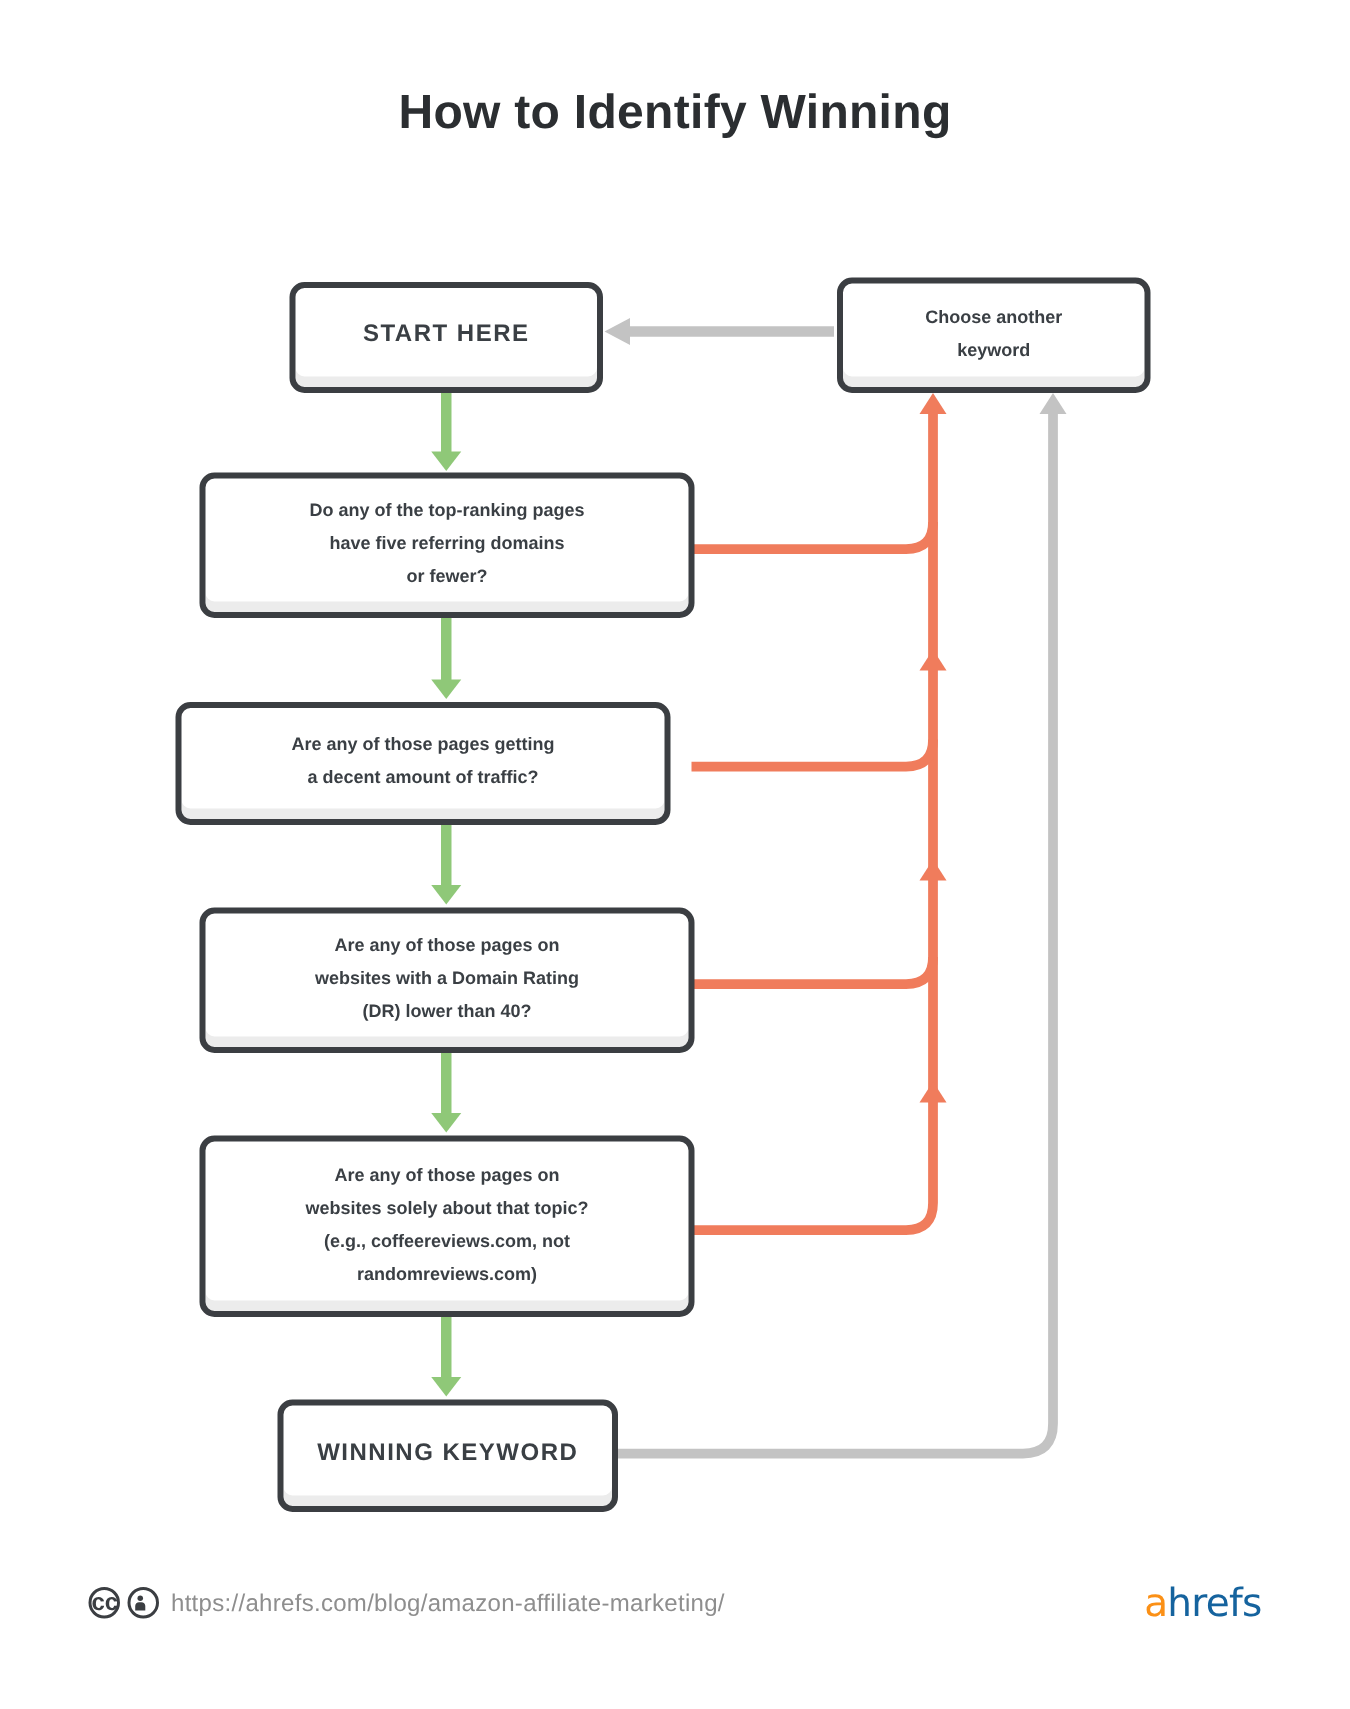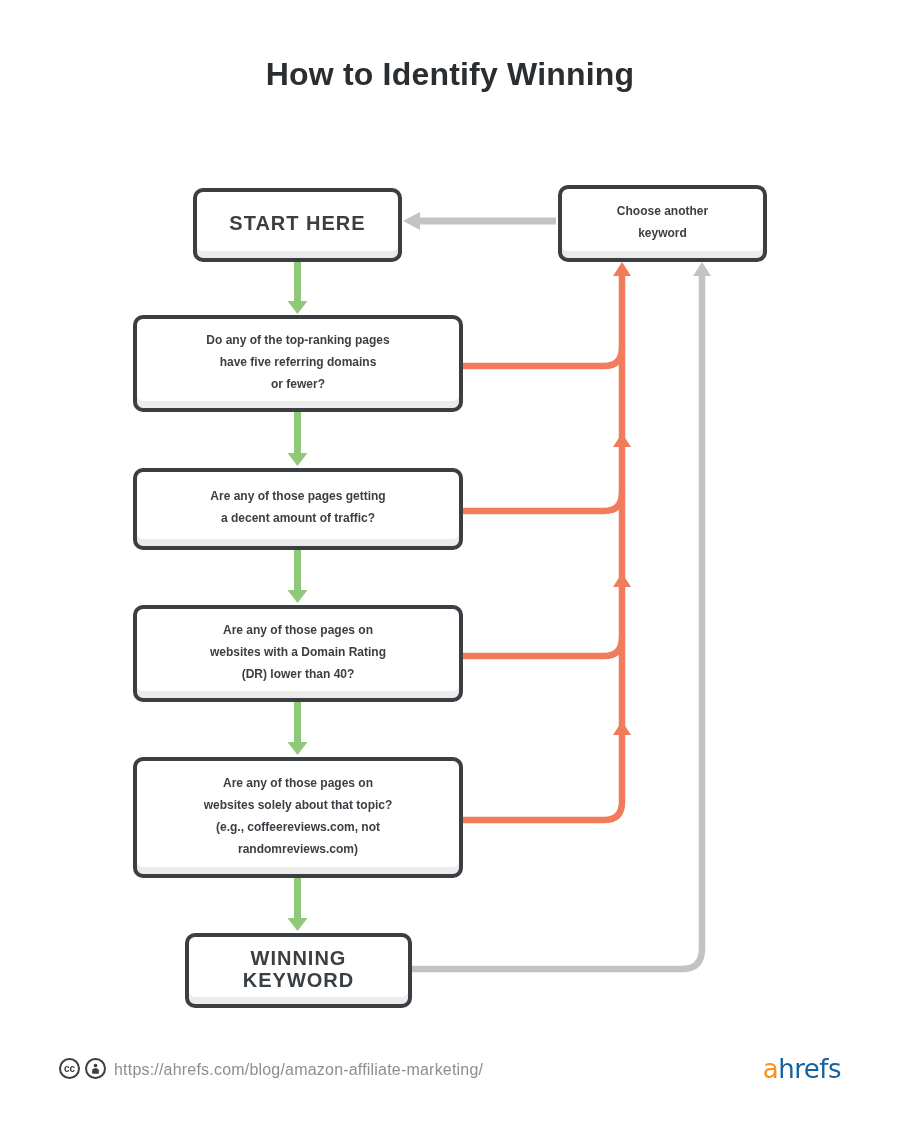--- a/index.html
+++ b/index.html
@@ -20,34 +20,34 @@
   .stroke-gray   { stroke:var(--c-gray,#c3c3c3); }
   .fill-gray     { fill:var(--c-gray,#c3c3c3); }
   .node {
     position:absolute; z-index:2; box-sizing:border-box;
     background:#ffffff; border:4px solid var(--c-border,#3b3e42);
     border-radius:10px; box-shadow: inset 0 -7px 0 0 #ececec;
     display:flex; align-items:center; justify-content:center;
     text-align:center; color:var(--c-text,#3a3f44);
   }
   .node-label { white-space:pre-line; font-weight:bold; font-size:12px; line-height:22px; padding:0 10px 4px 10px; }
-  .node-label.caps { font-size:20px; letter-spacing:1px; }
+  .node-label.caps { font-size:16px; letter-spacing:1px; }
   .n-start   { left:193px; top:188px; width:209px; height:74px; }
   .n-choose  { left:558px; top:185px; width:209px; height:77px; }
   .n-q1      { left:133px; top:315px; width:330px; height:97px; }
-  .n-q2      { left:133px; top:468px; width:330px; height:82px; }
+  .n-q2      { left:117px; top:468px; width:330px; height:82px; }
   .n-q3      { left:133px; top:605px; width:330px; height:97px; }
   .n-q4      { left:133px; top:757px; width:330px; height:121px; }
   .n-winning { left:185px; top:933px; width:227px; height:75px; }
   .footer { position:absolute; left:0; top:1048px; width:900px; height:44px; z-index:2; }
   .cc-badge {
     position:absolute; top:10px; width:21px; height:21px; border-radius:50%;
     border:2px solid var(--c-border,#3b3e42); box-sizing:border-box;
-    display:flex; align-items:center; justify-content:center;
-    color:var(--c-border,#3b3e42); font-weight:bold; font-size:10px;
+    display:flex; align-items:center; justify-content:flex-start;
+    color:var(--c-border,#3b3e42); font-weight:bold; font-size:16px;
   }
   .cc-1 { left:59px; }
   .cc-2 { left:85px; }
   .cc-2 svg { width:13px; height:13px; fill:var(--c-border,#3b3e42); }
   .url {
     position:absolute; left:114px; top:13px; font-size:16px;
     color:var(--c-url,#8e8e8e); letter-spacing:0.2px;
   }
   .logo {
     position:absolute; right:59px; top:6px; font-size:26px; font-weight:normal;

